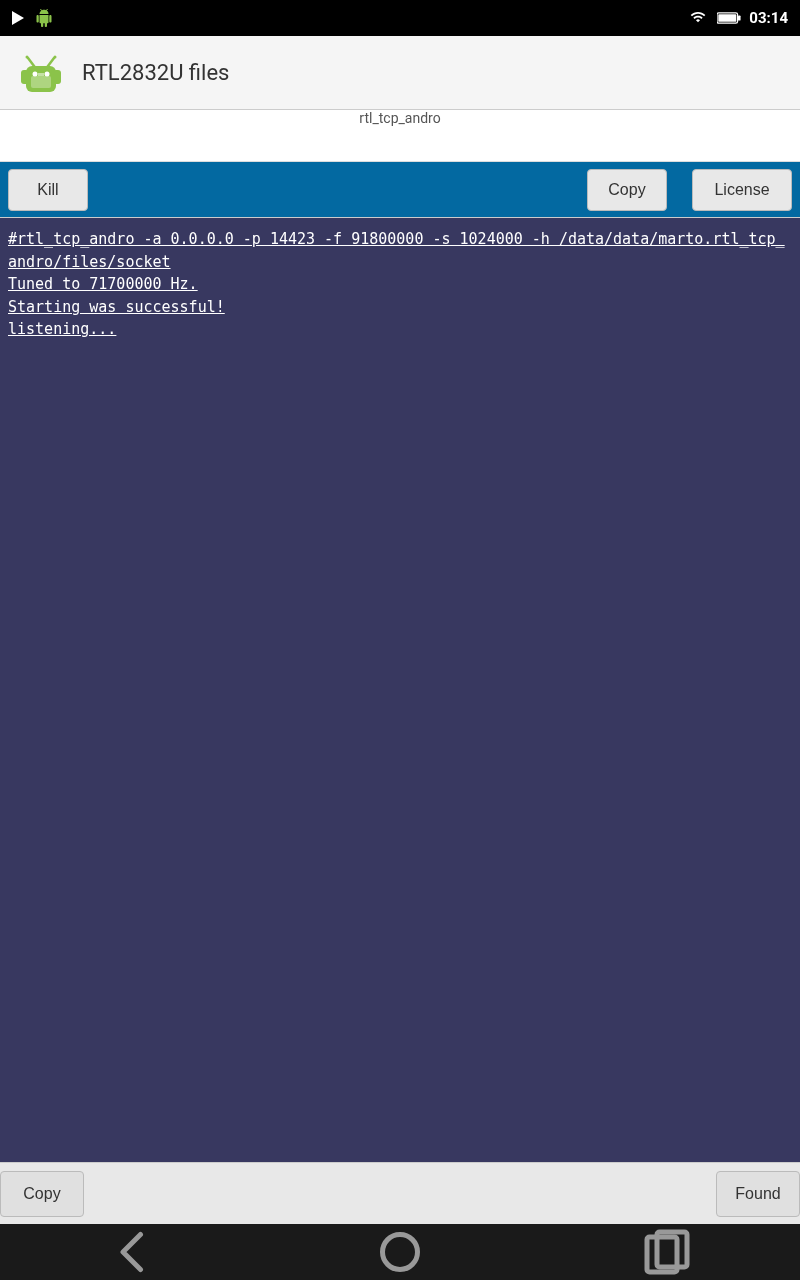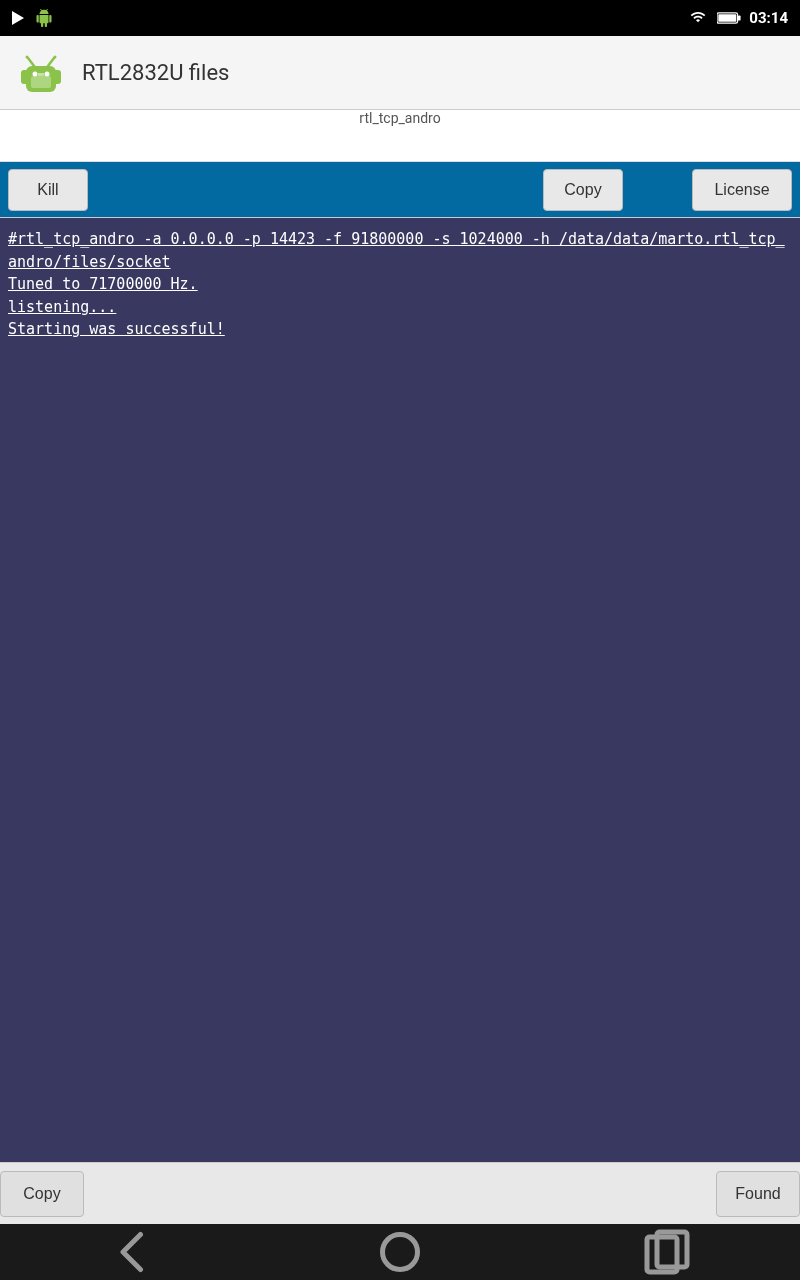--- a/index.html
+++ b/index.html
@@ -171,21 +171,20 @@
       min-width: 80px;
     }
 
     .btn-help {
       min-width: 80px;
       margin-left: auto;
     }
 
     .btn-license {
       min-width: 100px;
-      margin-left: 44px;
     }
 
     
     .terminal {
       flex: 1;
       background: #383860;
       padding: 10px 8px;
       overflow-y: auto;
       font-family: monospace;
       font-size: 15px;
@@ -303,22 +302,22 @@
 
 <div class="buttons-row">
   <button class="btn btn-kill">Kill</button>
   <button class="btn btn-help">Copy</button>
   <button class="btn btn-license">License</button>
 </div>
 
 <div class="terminal" id="terminal-container">
 <div class="terminal-line">#rtl_tcp_andro -a 0.0.0.0 -p 14423 -f 91800000 -s 1024000 -h /data/data/marto.rtl_tcp_andro/files/socket</div>
     <div class="terminal-line">Tuned to 71700000 Hz.</div>
+    <div class="terminal-line">Starting was successful!</div>
     <div class="terminal-line">listening...</div>
-    <div class="terminal-line">Starting was successful!</div>
   </div>
 
 <div class="bottom-bar">
   <button class="btn-copy">Copy</button>
   <button class="btn-clear">Found</button>
 </div>
 
 <div class="nav-bar">
   <div class="nav-btn">
     <svg viewBox="0 0 24 24">

